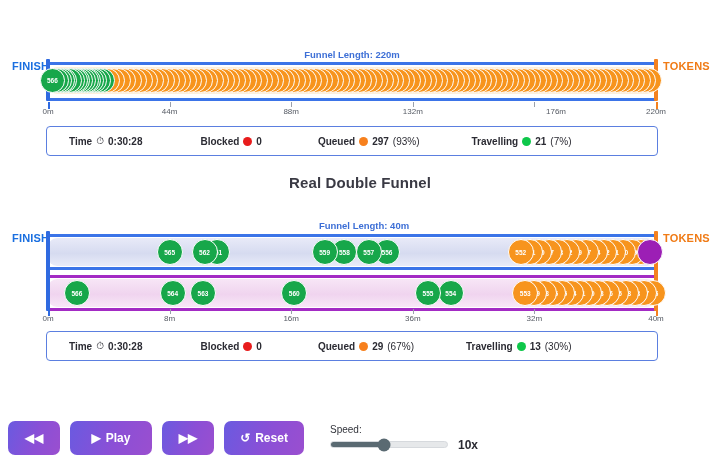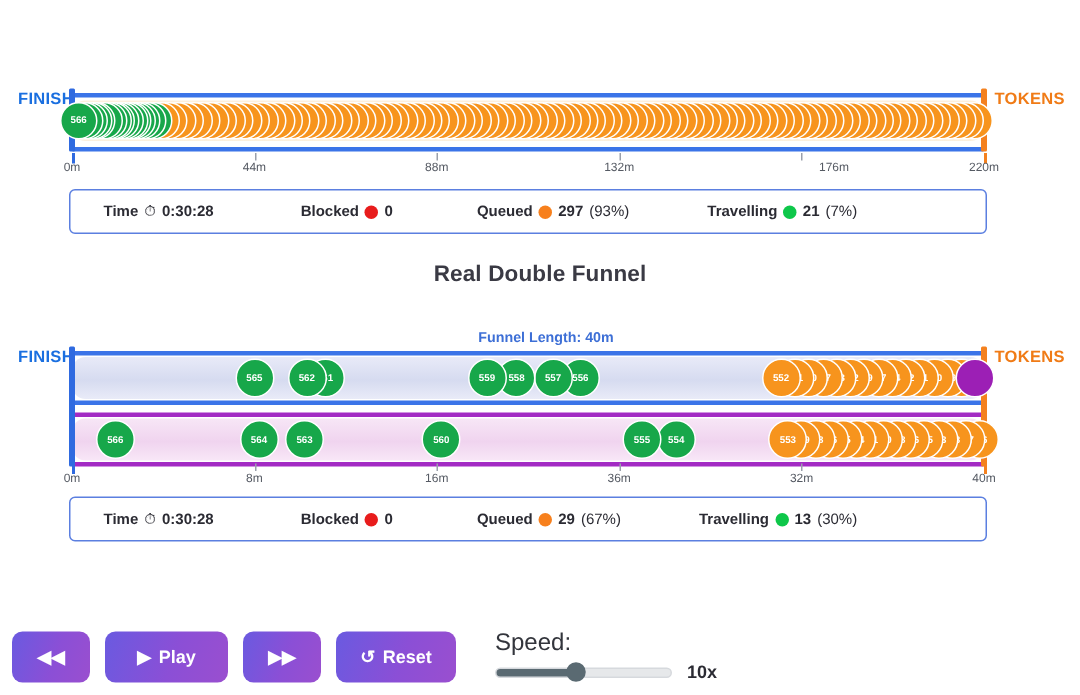--- a/index.html
+++ b/index.html
@@ -184,35 +184,36 @@
   #btn-forward { width:52px; margin-left:10px; }
   #btn-reset { width:80px; margin-left:10px; }
 
   #speed-group {
     margin-left:26px;
     display:flex;
     flex-direction:column;
     justify-content:center;
     gap:3px;
   }
-  #speed-label { font-size:16px; color:#33353c; }
+  #speed-label { font-size:10px; color:#33353c; }
   #speed-row { display:flex; align-items:center; gap:10px; }
   #speed-slider { width:118px; }
   #speed-value { font-size:12px; font-weight:bold; color:#2b2b33; }
 </style>
 </head>
 <body>
 
 <div class="page">
 
 
   <div class="funnel-block" id="funnel1">
     <div class="edge-label finish-label" style="left:12px; top:12px;">FINISH</div>
     <div class="edge-label tokens-label" style="left:663px; top:12px;">TOKENS</div>
 
+    <div class="length-label" style="left:46px; top:1px; width:612px;">Funnel Length: 220m</div>
 
     <div class="rail" style="left:48px; top:14px; width:608px;"></div>
     <div class="rail" style="left:48px; top:50px; width:608px;"></div>
     <div class="end-cap cap-blue" style="left:46px; top:11px; height:42px;"></div>
     <div class="end-cap cap-orange" style="left:654px; top:11px; height:42px;"></div>
 
     <div class="lane lane-single" style="left:48px; top:19px; width:608px; height:27px;"></div>
 
     <div id="tokens-single">
         <div class="tok tok-orange" style="width: 25px; height: 25px; left: 636.646px; top: 20px; z-index: 1;"></div>

